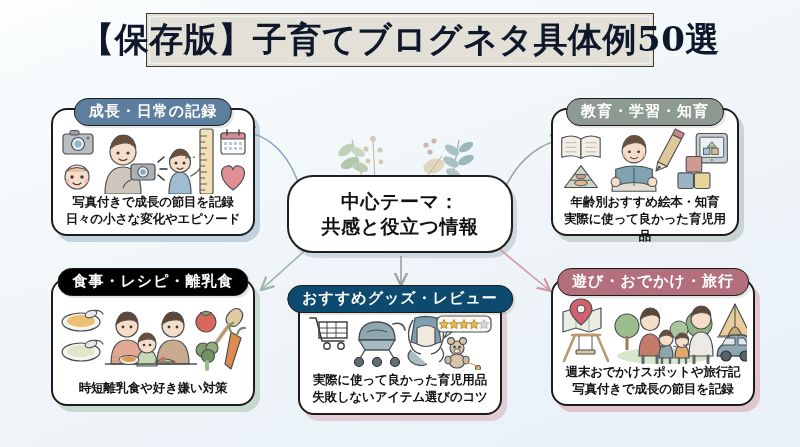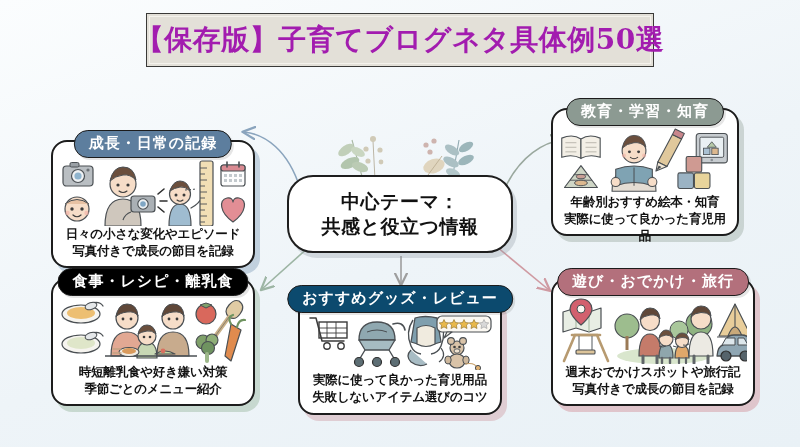--- a/index.html
+++ b/index.html
@@ -22,23 +22,23 @@
     display: flex; align-items: center; justify-content: center;
   }
   #title-banner .inner {
     width: 100%; height: 100%;
     border: 1px solid #f4f2ec;
     display: flex; align-items: center; justify-content: center;
   }
   #title-text {
     font-family: "DejaVu Serif", "Liberation Serif", serif;
     font-weight: bold;
-    font-size: 28px;
+    font-size: 34px;
     letter-spacing: 0.5px;
-    color: #a21caf;
+    color: #0f172a;
     white-space: nowrap;
   }
 
   
   #connectors {
     position: absolute; left: 0; top: 0;
     width: 800px; height: 447px;
     pointer-events: none;
   }
 
@@ -103,21 +103,21 @@
     text-align: center;
     font-weight: bold;
     font-size: 12.5px;
     line-height: 1.35;
     color: #121212;
     letter-spacing: -0.2px;
   }
 
   
   #card-growth   { left: 51px;  top: 108px; width: 204px; height: 128px;
-                   box-shadow: 5px 6px 0 rgba(104,138,170,.34); margin-top: 32px; }
+                   box-shadow: 5px 6px 0 rgba(104,138,170,.34); }
   #card-edu      { left: 551px; top: 108px; width: 188px; height: 128px;
                    box-shadow: 5px 6px 0 rgba(150,166,156,.40); }
   #card-food     { left: 51px;  top: 278px; width: 204px; height: 128px;
                    box-shadow: 5px 6px 0 rgba(148,178,152,.42); }
   #card-goods    { left: 298px; top: 295px; width: 204px; height: 120px;
                    box-shadow: 5px 6px 0 rgba(208,160,166,.45); }
   #card-play     { left: 551px; top: 278px; width: 204px; height: 128px;
                    box-shadow: 5px 6px 0 rgba(212,148,156,.48); }
 
   #card-goods .card-art { padding-top: 15px; }
@@ -272,22 +272,22 @@
             <rect x="180" y="19" width="3" height="3"></rect>
         </g>
       </g>
 
       <g>
         <path d="M174 62 C 160 52, 160 40, 168 38 C 172 37, 174 40, 174 42 C 174 40, 176 37, 180 38 C 188 40, 188 52, 174 62 Z" fill="#e28e95" stroke="#4a4f53" stroke-width="1.2" stroke-linejoin="round"></path>
       </g>
     </svg>
   </div>
   <div class="card-caption">
+    <div>写真付きで成長の節目を記録</div>
     <div>日々の小さな変化やエピソード</div>
-    <div>写真付きで成長の節目を記録</div>
   </div>
 </div>
 
 <div class="card" id="card-edu">
   <div class="card-header" style="background:#8c9a92">教育・学習・知育</div>
   <div class="card-art">
     <svg width="188" height="66" viewBox="0 0 188 66">
 
       <g>
         <path d="M3 8 q12 -5 21 1 v21 q-10 -5 -21 -1 Z" fill="#f3efe6" stroke="#4a4f53" stroke-width="1.2"></path>
@@ -419,21 +419,20 @@
       </g>
 
       <g>
         <path d="M172 26 l10 6 l-10 31 l-6 -5 Z" fill="#e08b4e" stroke="#4a4f53" stroke-width="1.2" stroke-linejoin="round"></path>
         <path d="M172 26 q-4 -7 2 -9 M178 29 q2 -8 8 -7" fill="none" stroke="#6f9360" stroke-width="2.2" stroke-linecap="round"></path>
       </g>
     </svg>
   </div>
   <div class="card-caption">
     <div>時短離乳食や好き嫌い対策</div>
-    <div>季節ごとのメニュー紹介</div>
   </div>
 </div>
 
 <div class="card" id="card-goods">
   <div class="card-header" style="background:#0c4a6e">おすすめグッズ・レビュー</div>
   <div class="card-art">
     <svg width="186" height="56" viewBox="0 0 186 56">
 
       <g>
         <path d="M3 4 h6 l6 23 h22" fill="none" stroke="#3b3b3b" stroke-width="1.5" stroke-linecap="round" stroke-linejoin="round"></path>

